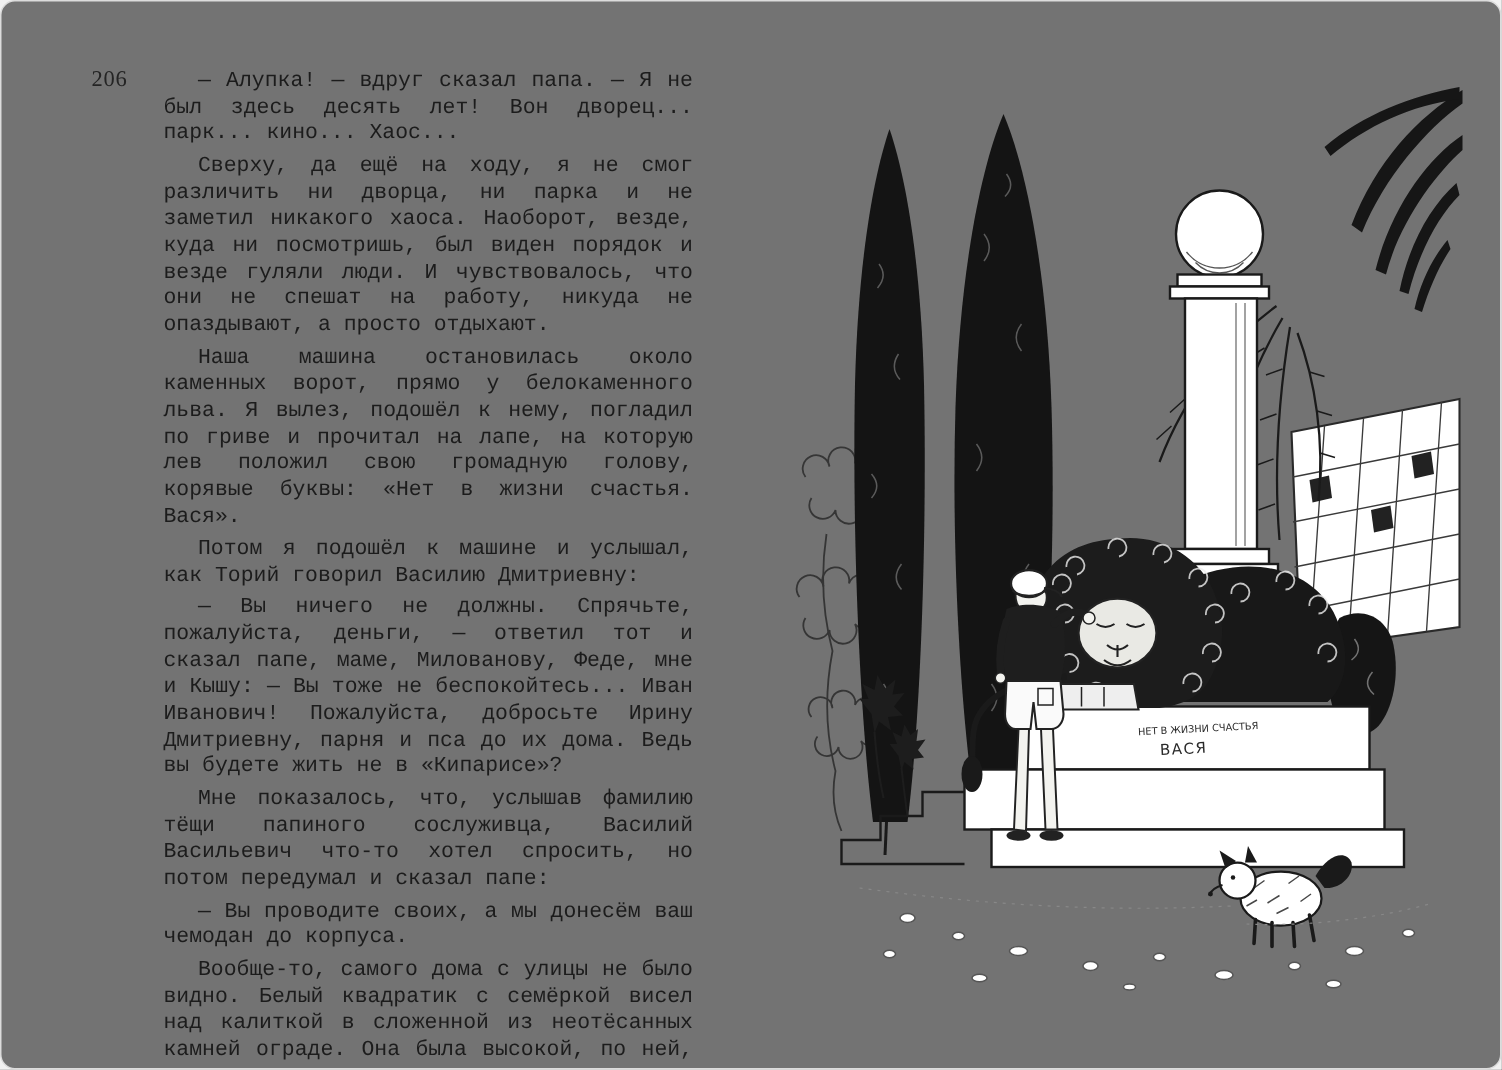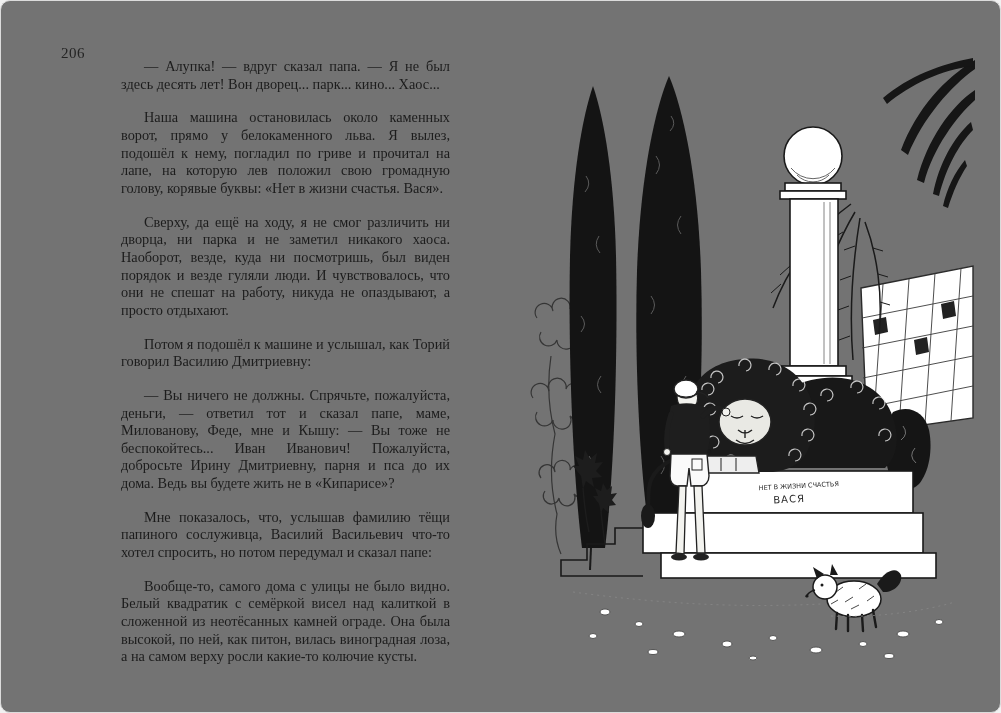--- a/index.html
+++ b/index.html
@@ -16,40 +16,41 @@
   .page-number {
     position:absolute; left:60px; top:44px;
     font-size:15px; color:#242424; letter-spacing:.5px;
   }
   .text-column {
     position:absolute; left:104px; top:41px; width:361px;
     font-size:14.3px; line-height:17.65px; color:#1c1c1c;
     text-align:justify;
     hyphens:auto; -webkit-hyphens:auto;
   }
-  .text-column p { text-indent:23px; margin:16px; }
+  .text-column p { text-indent:23px; margin:4px;font-family:Liberation Mono, monospace; }
   .illustration {
     position:absolute; left:520px; top:55px; width:455px; height:640px;
   }
   .illustration svg { display:block; width:455px; height:640px; }
 </style>
 </head>
 <body>
 
 <div class="book-page">
 
   <div class="page-number">206</div>
 
   <div class="text-column">
     <p>— Алупка! — вдруг сказал папа. — Я не был здесь десять лет! Вон дворец... парк... кино... Хаос...</p>
+    <p>Сверху, да ещё на ходу, я не смог различить ни дворца, ни парка и не заметил никакого хаоса. Наоборот, везде, куда ни посмотришь, был виден порядок и везде гуляли люди. И чувствовалось, что они не спешат на работу, никуда не опаздывают, а просто отдыхают.</p>
     <p>Наша машина остановилась около каменных ворот, прямо у белокаменного льва. Я вылез, подошёл к нему, погладил по гриве и прочитал на лапе, на которую лев положил свою громадную голову, корявые буквы: «Нет в жизни счастья. Вася».</p>
-    <p>Сверху, да ещё на ходу, я не смог различить ни дворца, ни парка и не заметил никакого хаоса. Наоборот, везде, куда ни посмотришь, был виден порядок и везде гуляли люди. И чувствовалось, что они не спешат на работу, никуда не опаздывают, а просто отдыхают.</p>
     <p>Потом я подошёл к машине и услышал, как Торий говорил Василию Дмитриевну:</p>
     <p>— Вы ничего не должны. Спрячьте, пожалуйста, деньги, — ответил тот и сказал папе, маме, Милованову, Феде, мне и Кышу: — Вы тоже не беспокойтесь... Иван Иванович! Пожалуйста, добросьте Ирину Дмитриевну, парня и пса до их дома. Ведь вы будете жить не в «Кипарисе»?</p>
     <p>Мне показалось, что, услышав фамилию тёщи папиного сослуживца, Василий Васильевич что-то хотел спросить, но потом передумал и сказал папе:</p>
+    <p>— Вы проводите своих, а мы донесём ваш чемодан до корпуса.</p>
     <p>Вообще-то, самого дома с улицы не было видно. Белый квадратик с семёркой висел над калиткой в сложенной из неотёсанных камней ограде. Она была высокой, по ней, как питон, вилась виноградная лоза, а на самом верху росли какие-то колючие кусты.</p>
   </div>
 
   <div class="illustration">
     <svg viewBox="0 0 455 640" xmlns="http://www.w3.org/2000/svg">
 
       <g stroke="#2b2b2b" stroke-width="1.2" fill="none" opacity="0.85">
         <path d="M16,262 a9,9 0 1 1 16,-7 a9,9 0 1 1 17,-2 a9,9 0 1 1 10,12 a9,9 0 1 1 -6,15 a9,9 0 1 1 -17,4 a9,9 0 1 1 -16,-8"></path>
         <path d="M12,342 a9,9 0 1 1 16,-7 a9,9 0 1 1 17,-2 a9,9 0 1 1 10,12 a9,9 0 1 1 -6,15 a9,9 0 1 1 -17,4 a9,9 0 1 1 -16,-8"></path>
         <path d="M20,422 a8,8 0 1 1 14,-6 a8,8 0 1 1 15,-2 a8,8 0 1 1 9,11 a8,8 0 1 1 -5,13 a8,8 0 1 1 -15,4 a8,8 0 1 1 -14,-7"></path>

